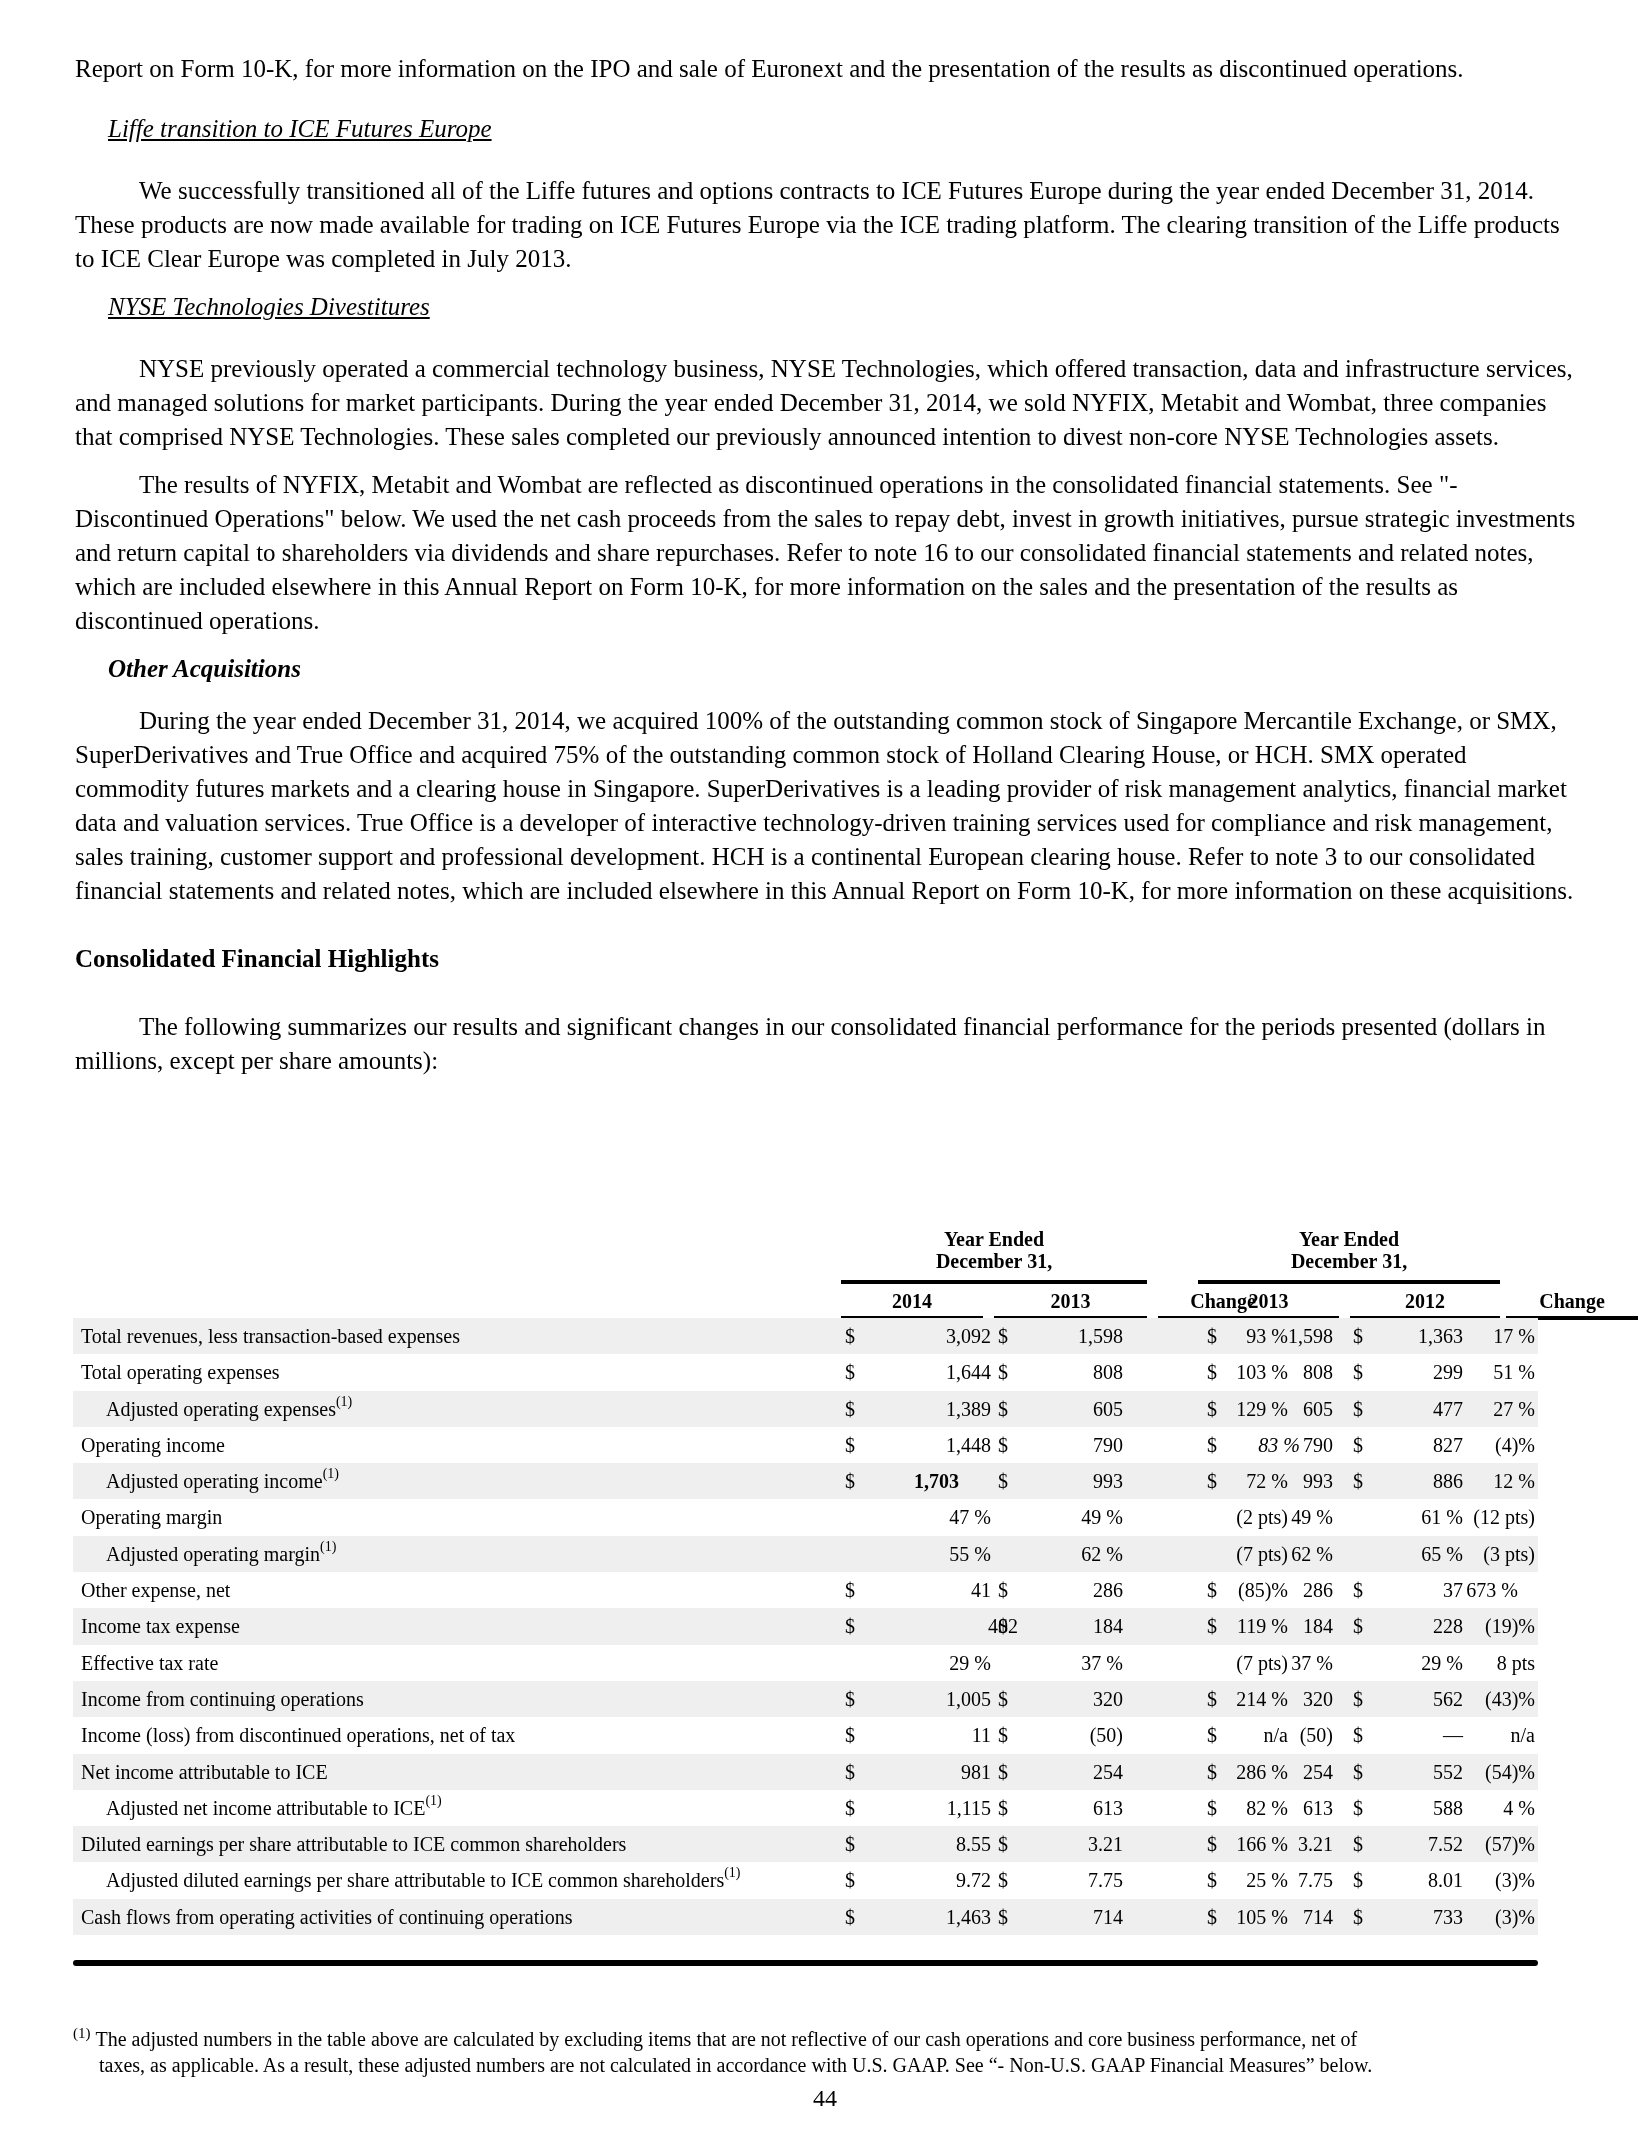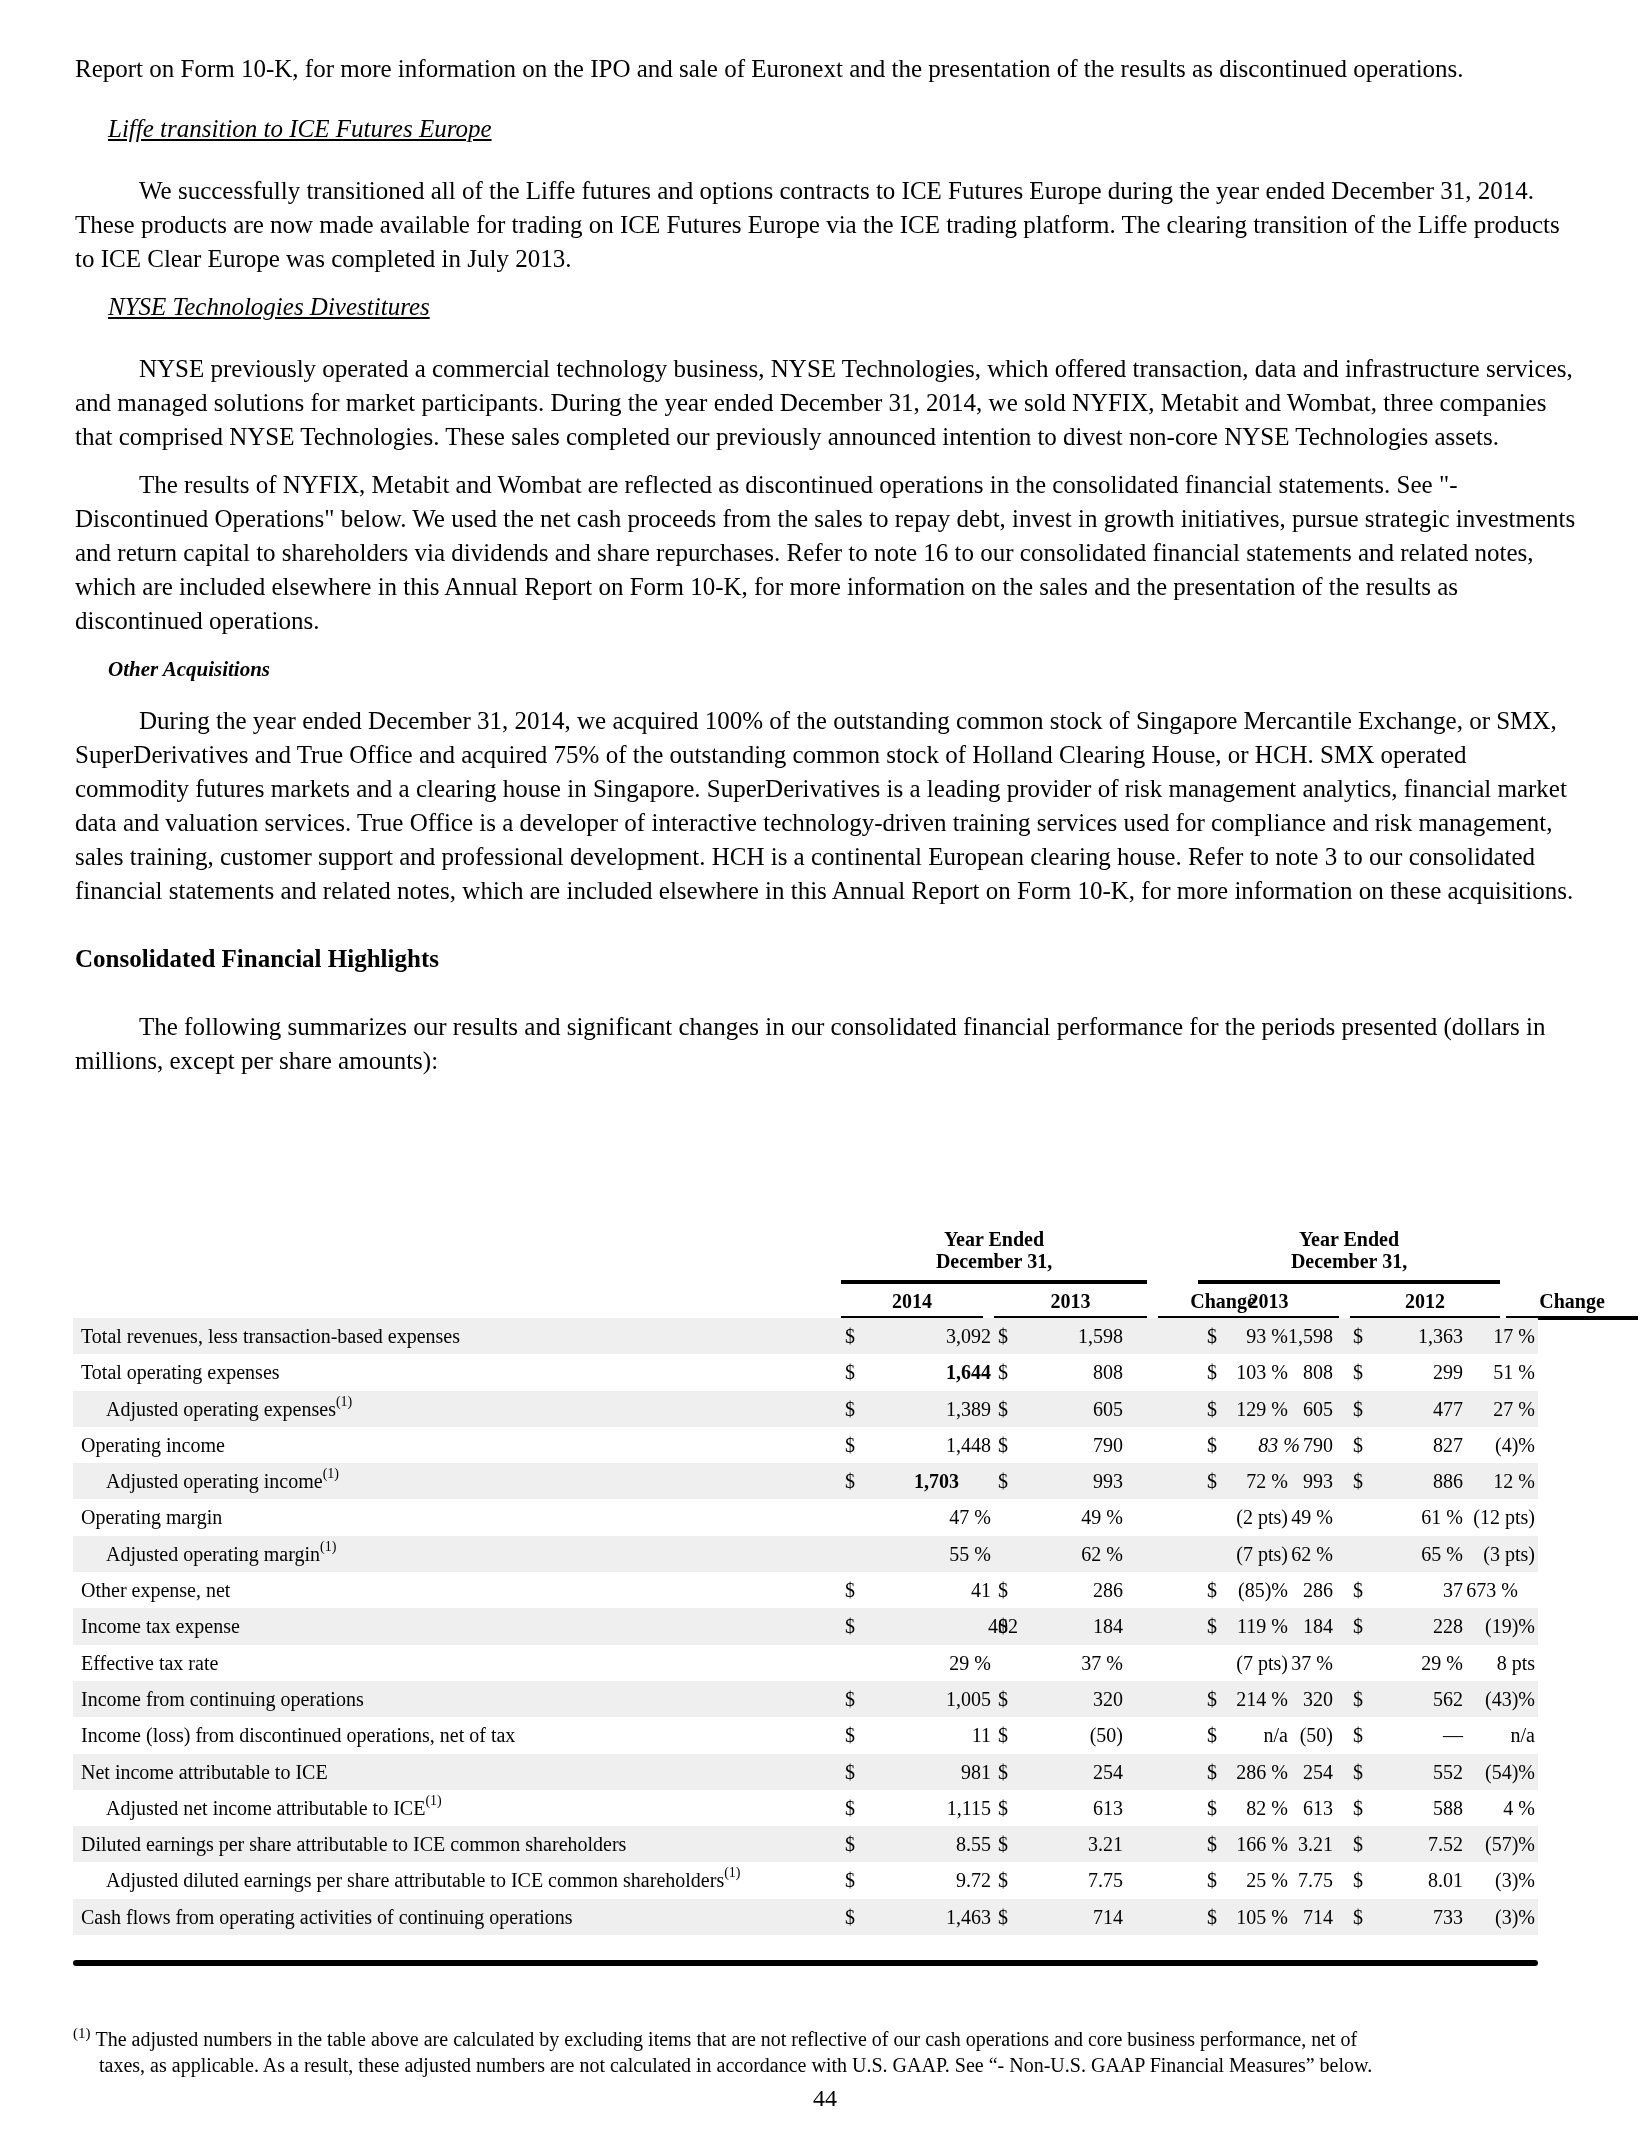--- a/index.html
+++ b/index.html
@@ -10,21 +10,21 @@
   }
   .page { position: absolute; left: 75px; top: 52px; width: 1505px; }
   p.body {
     font-size: 25px; line-height: 34px; margin: 0; text-indent: 0;
   }
   p.body.indent { text-indent: 64px; }
   .h-under {
     font-size: 25px; line-height: 34px; font-style: italic; text-decoration: underline;
     margin: 0 0 0 33px;
   }
-  .h-bi { font-size: 21px; line-height: 34px; font-style: italic; font-weight: bold; margin: 0 0 0 33px; }
+  .h-bi { font-size: 25px; line-height: 34px; font-style: italic; font-weight: bold; margin: 0 0 0 33px; }
   .h-b { font-size: 25px; line-height: 34px; font-weight: bold; margin: 0; }
 
   
   .tbl { position: absolute; left: 73px; top: 1228px; width: 1465px; }
   .tbl-head { position: relative; height: 90px; }
   .grp { position: absolute; top: 0; text-align: center; font-weight: bold; font-size: 20px; line-height: 22px; }
   .grp .rule { position: absolute; left: 0; right: 0; top: 52px; height: 4px; background: #000; }
   .colh { position: absolute; top: 60px; text-align: center; font-weight: bold; font-size: 20px; line-height: 26px; }
   .colh .rule { position: absolute; left: 0; right: 0; top: 28px; height: 4px; background: #000; }
   .row { position: relative; height: 36.3px; font-size: 20px; line-height: 36px; }
@@ -98,21 +98,21 @@
         <div class="cell val" style="right: 250px;">93 %</div>
         <div class="cell cur" style="left: 1134px;">$</div>
         <div class="cell val" style="right: 205px;">1,598</div>
         <div class="cell cur" style="left: 1280px;">$</div>
         <div class="cell val" style="right: 75px;">1,363</div>
         <div class="cell val" style="right: 3px;">17 %</div>
       </div>
       <div class="row">
         <div class="label"><span>Total operating expenses</span></div>
         <div class="cell cur" style="left: 772px;">$</div>
-        <div class="cell val" style="right: 547px; font-weight: bold;">1,644</div>
+        <div class="cell val" style="right: 547px;">1,644</div>
         <div class="cell cur" style="left: 925px;">$</div>
         <div class="cell val" style="right: 415px;">808</div>
         <div class="cell val" style="right: 250px;">103 %</div>
         <div class="cell cur" style="left: 1134px;">$</div>
         <div class="cell val" style="right: 205px;">808</div>
         <div class="cell cur" style="left: 1280px;">$</div>
         <div class="cell val" style="right: 75px;">299</div>
         <div class="cell val" style="right: 3px;">51 %</div>
       </div>
       <div class="row shade">

